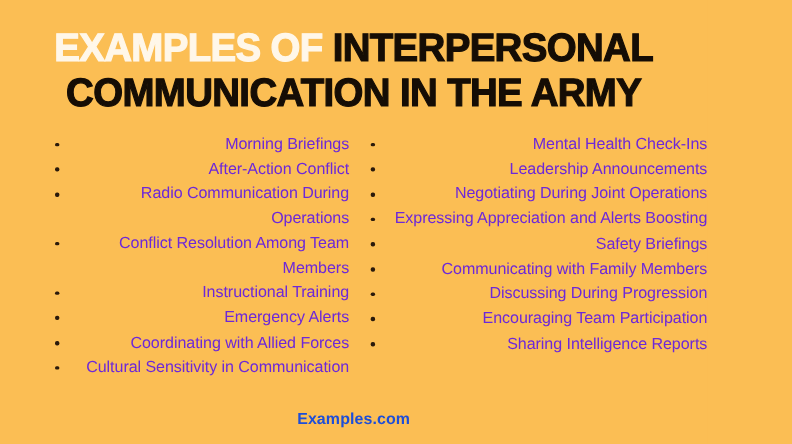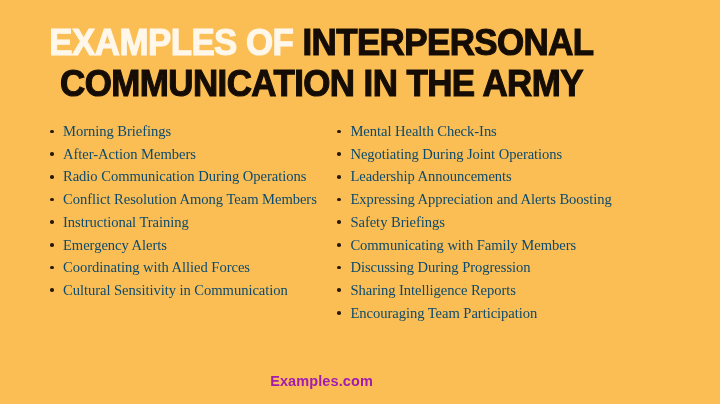--- a/index.html
+++ b/index.html
@@ -69,25 +69,26 @@
   }
   ul.bullets {
     margin: 0;
     padding: 0;
     list-style: none;
   }
   ul.bullets li {
     position: relative;
     padding-left: 15px;
     margin: 0 0 0.5px 0;
-    font-family: Liberation Serif, serif;
+    font-family: Liberation Sans, sans-serif;
     font-size: 14.6px;
     line-height: 22.2px;
-    color: #0c4a6e;
+    color: #6d28d9;
     letter-spacing: -0.05px;
+    text-align: right;
   }
   ul.bullets li::before {
     content: "";
     position: absolute;
     left: 2px;
     top: 9.5px;
     width: 3.6px;
     height: 3.6px;
     border-radius: 50%;
     background: #2a1a0b;
@@ -97,60 +98,60 @@
   .footer {
     flex: 0 0 auto;
     text-align: center;
     padding-bottom: 14px;
     padding-top: 4px;
   }
   .brand {
     font-family: "Liberation Sans", sans-serif;
     font-weight: 700;
     font-size: 14.5px;
-    color: #a21caf;
+    color: #1d4ed8;
     letter-spacing: 0.1px;
   }
 </style>
 </head>
 <body>
 
 <div class="poster">
 
   <div class="title-block">
     <div class="title-line">
       <span class="t-white">EXAMPLES OF</span><span class="t-black">&nbsp;</span><span class="t-black">INTERPERSONAL</span>
     </div>
     <div class="title-line t-black">COMMUNICATION IN THE ARMY</div>
   </div>
 
   <div class="lists">
     <div class="col col-left">
       <ul class="bullets">
         <li>Morning Briefings</li>
-        <li>After-Action Members</li>
+        <li>After-Action Conflict</li>
         <li>Radio Communication During Operations</li>
         <li>Conflict Resolution Among Team Members</li>
         <li>Instructional Training</li>
         <li>Emergency Alerts</li>
         <li>Coordinating with Allied Forces</li>
         <li>Cultural Sensitivity in Communication</li>
       </ul>
     </div>
     <div class="col col-right">
       <ul class="bullets">
         <li>Mental Health Check-Ins</li>
+        <li>Leadership Announcements</li>
         <li>Negotiating During Joint Operations</li>
-        <li>Leadership Announcements</li>
         <li>Expressing Appreciation and Alerts Boosting</li>
         <li>Safety Briefings</li>
         <li>Communicating with Family Members</li>
         <li>Discussing During Progression</li>
+        <li>Encouraging Team Participation</li>
         <li>Sharing Intelligence Reports</li>
-        <li>Encouraging Team Participation</li>
       </ul>
     </div>
   </div>
 
   <div class="footer">
     <span class="brand">Examples.com</span>
   </div>
 
 </div>
 

